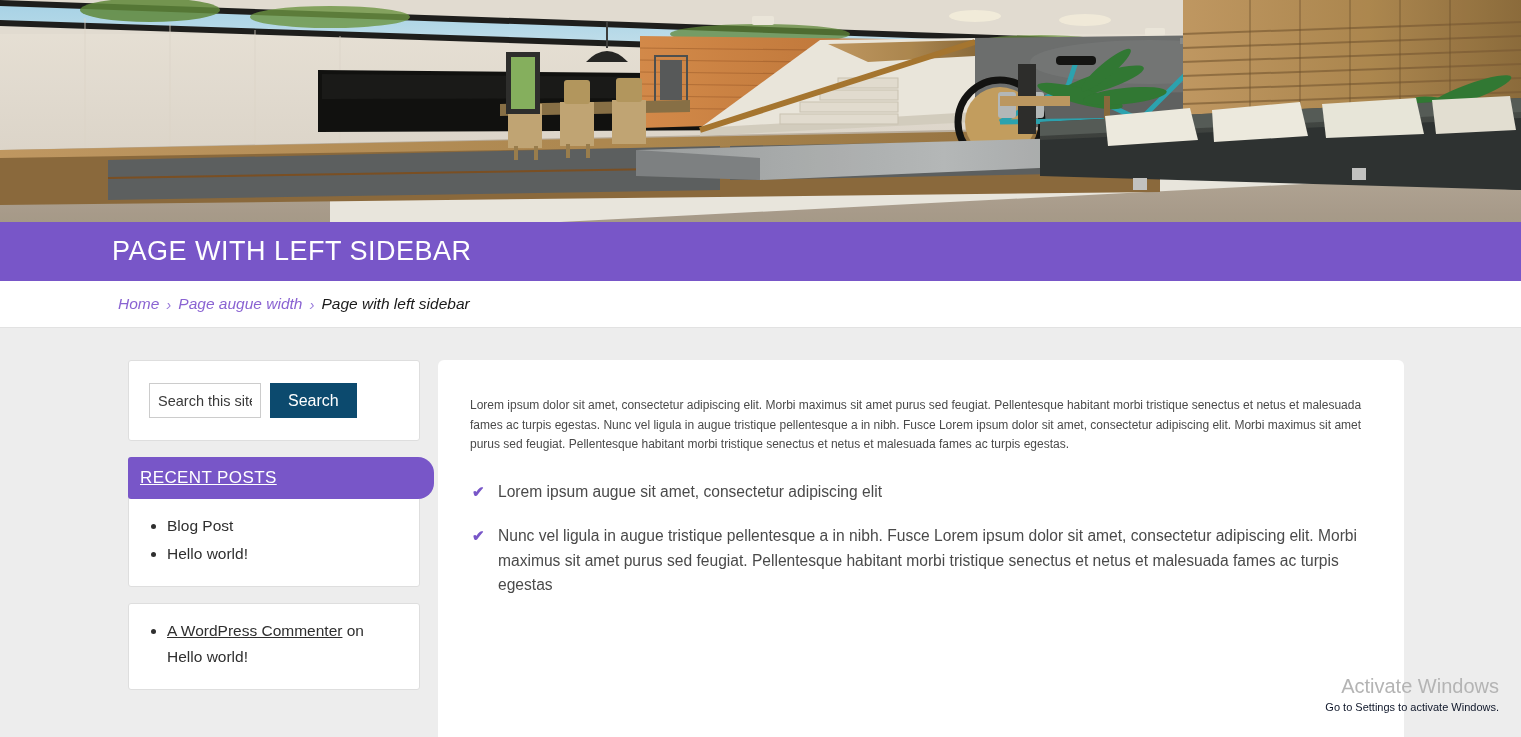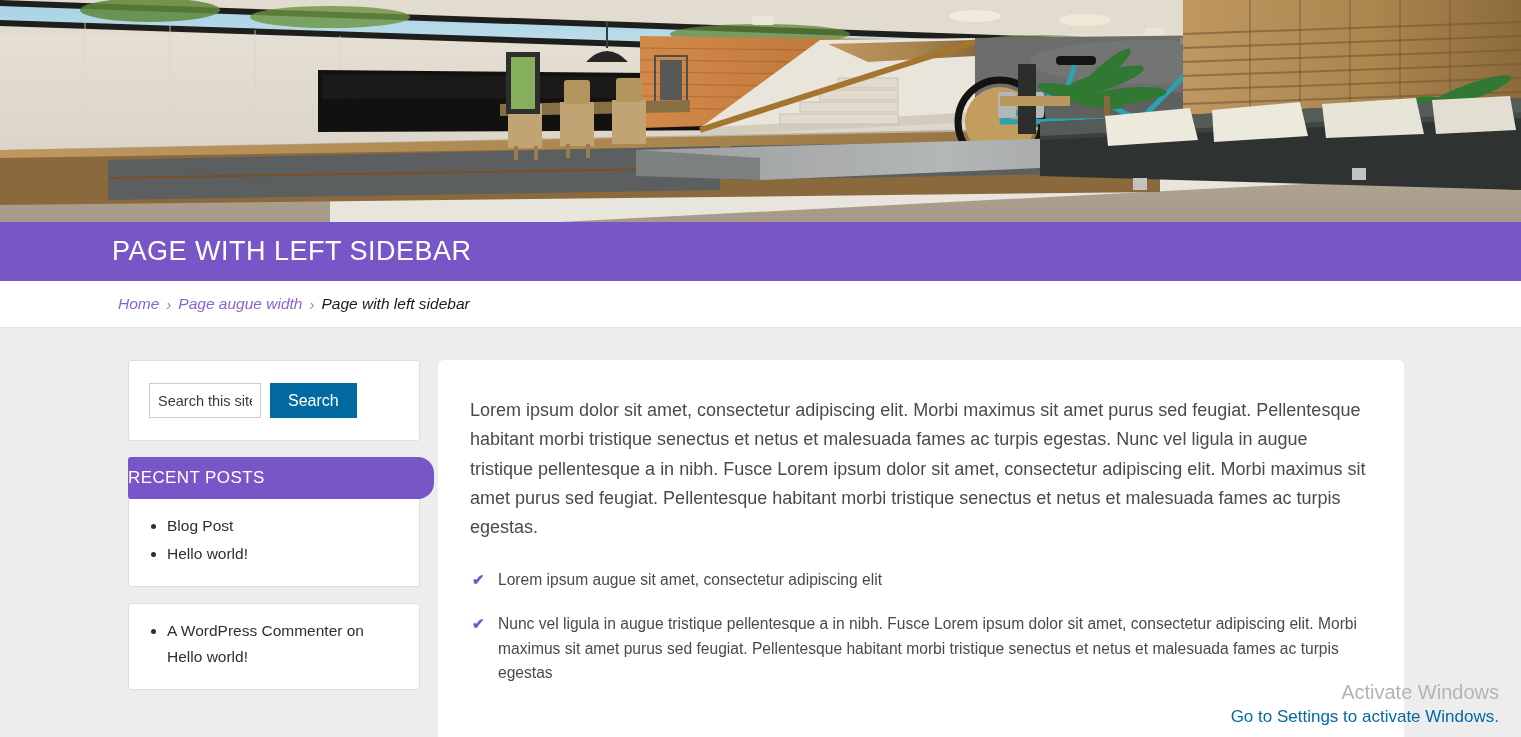--- a/index.html
+++ b/index.html
@@ -106,73 +106,74 @@
     color: #333333;
     padding: 0 8px;
     outline: none;
     border-radius: 0;
   }
   .search-input::placeholder { color: #3a3a3a; }
   .search-button {
     height: 35px;
     padding: 0 18px;
     margin-left: 9px;
-    background: #0369a1;
+    background: #0c4a6e;
     color: #ffffff;
     border: none;
     font-family: "Liberation Sans", sans-serif;
     font-size: 16px;
     cursor: pointer;
     border-radius: 0;
   }
 
   .widget-block { padding-top: 0; overflow: visible; }
   .widget-title {
     background: #7856c8;
     color: #ffffff;
     font-size: 17px;
     font-weight: 400;
     letter-spacing: 0.4px;
     text-transform: uppercase;
-    padding: 11px 0;
+    padding: 11px 12px;
     margin: -1px 0 0 -1px;
     width: calc(100% + 16px);
     border-radius: 3px 16px 16px 3px;
     position: relative;
     z-index: 2;
+    text-decoration: underline;
   }
   .widget-list {
     list-style: disc;
     margin: 0;
     padding: 14px 18px 18px 38px;
     border-radius: 9px;
   }
   .widget-list li {
     font-size: 15.5px;
     color: #2f2f2f;
     line-height: 1.65;
     margin-bottom: 2px;
   }
   .widget-list li a { color: #2f2f2f; text-decoration: none; cursor: pointer; }
-  .comment-author { color: #2f2f2f; cursor: pointer; }
+  .comment-author { color: #2f2f2f; cursor: pointer; text-decoration: underline; }
   .comment-on { color: #2f2f2f; text-align: right; }
   .comment-post { color: #2f2f2f; cursor: pointer; }
 
   
   .content {
     flex: 0 0 966px;
     width: 966px;
     background: #ffffff;
     border-radius: 6px;
     padding: 36px 34px 30px 32px;
     min-height: 420px;
   }
   .content p {
     margin: 0 0 25px 0;
-    font-size: 18px;
+    font-size: 12px;
     line-height: 1.63;
     color: #4a4a4a;
   }
   .check-list { margin: 0; padding: 0; list-style: none; }
   .check-list li {
     position: relative;
     padding-left: 28px;
     margin-bottom: 19px;
     font-size: 15.6px;
     line-height: 1.6;
@@ -185,33 +186,33 @@
     color: #7856c8;
     font-size: 15px;
     font-weight: bold;
     line-height: 1.5;
   }
 
   
   .watermark {
     position: absolute;
     right: 22px;
-    bottom: 8px;
+    bottom: 22px;
     text-align: right;
     pointer-events: none;
     user-select: none;
   }
   .watermark .wm-title {
     font-size: 20px;
     color: #b4b4b4;
     line-height: 1.35;
   }
   .watermark .wm-sub {
-    font-size: 17px;
-    color: #0369a1;
+    font-size: 11px;
+    color: #0f172a;
     line-height: 1.35;
   }
 </style>
 </head>
 <body>
 
 <div class="hero">
   <div class="hero-canvas">
     <svg viewBox="0 0 1521 222" preserveAspectRatio="none" xmlns="http://www.w3.org/2000/svg">
       <defs>

